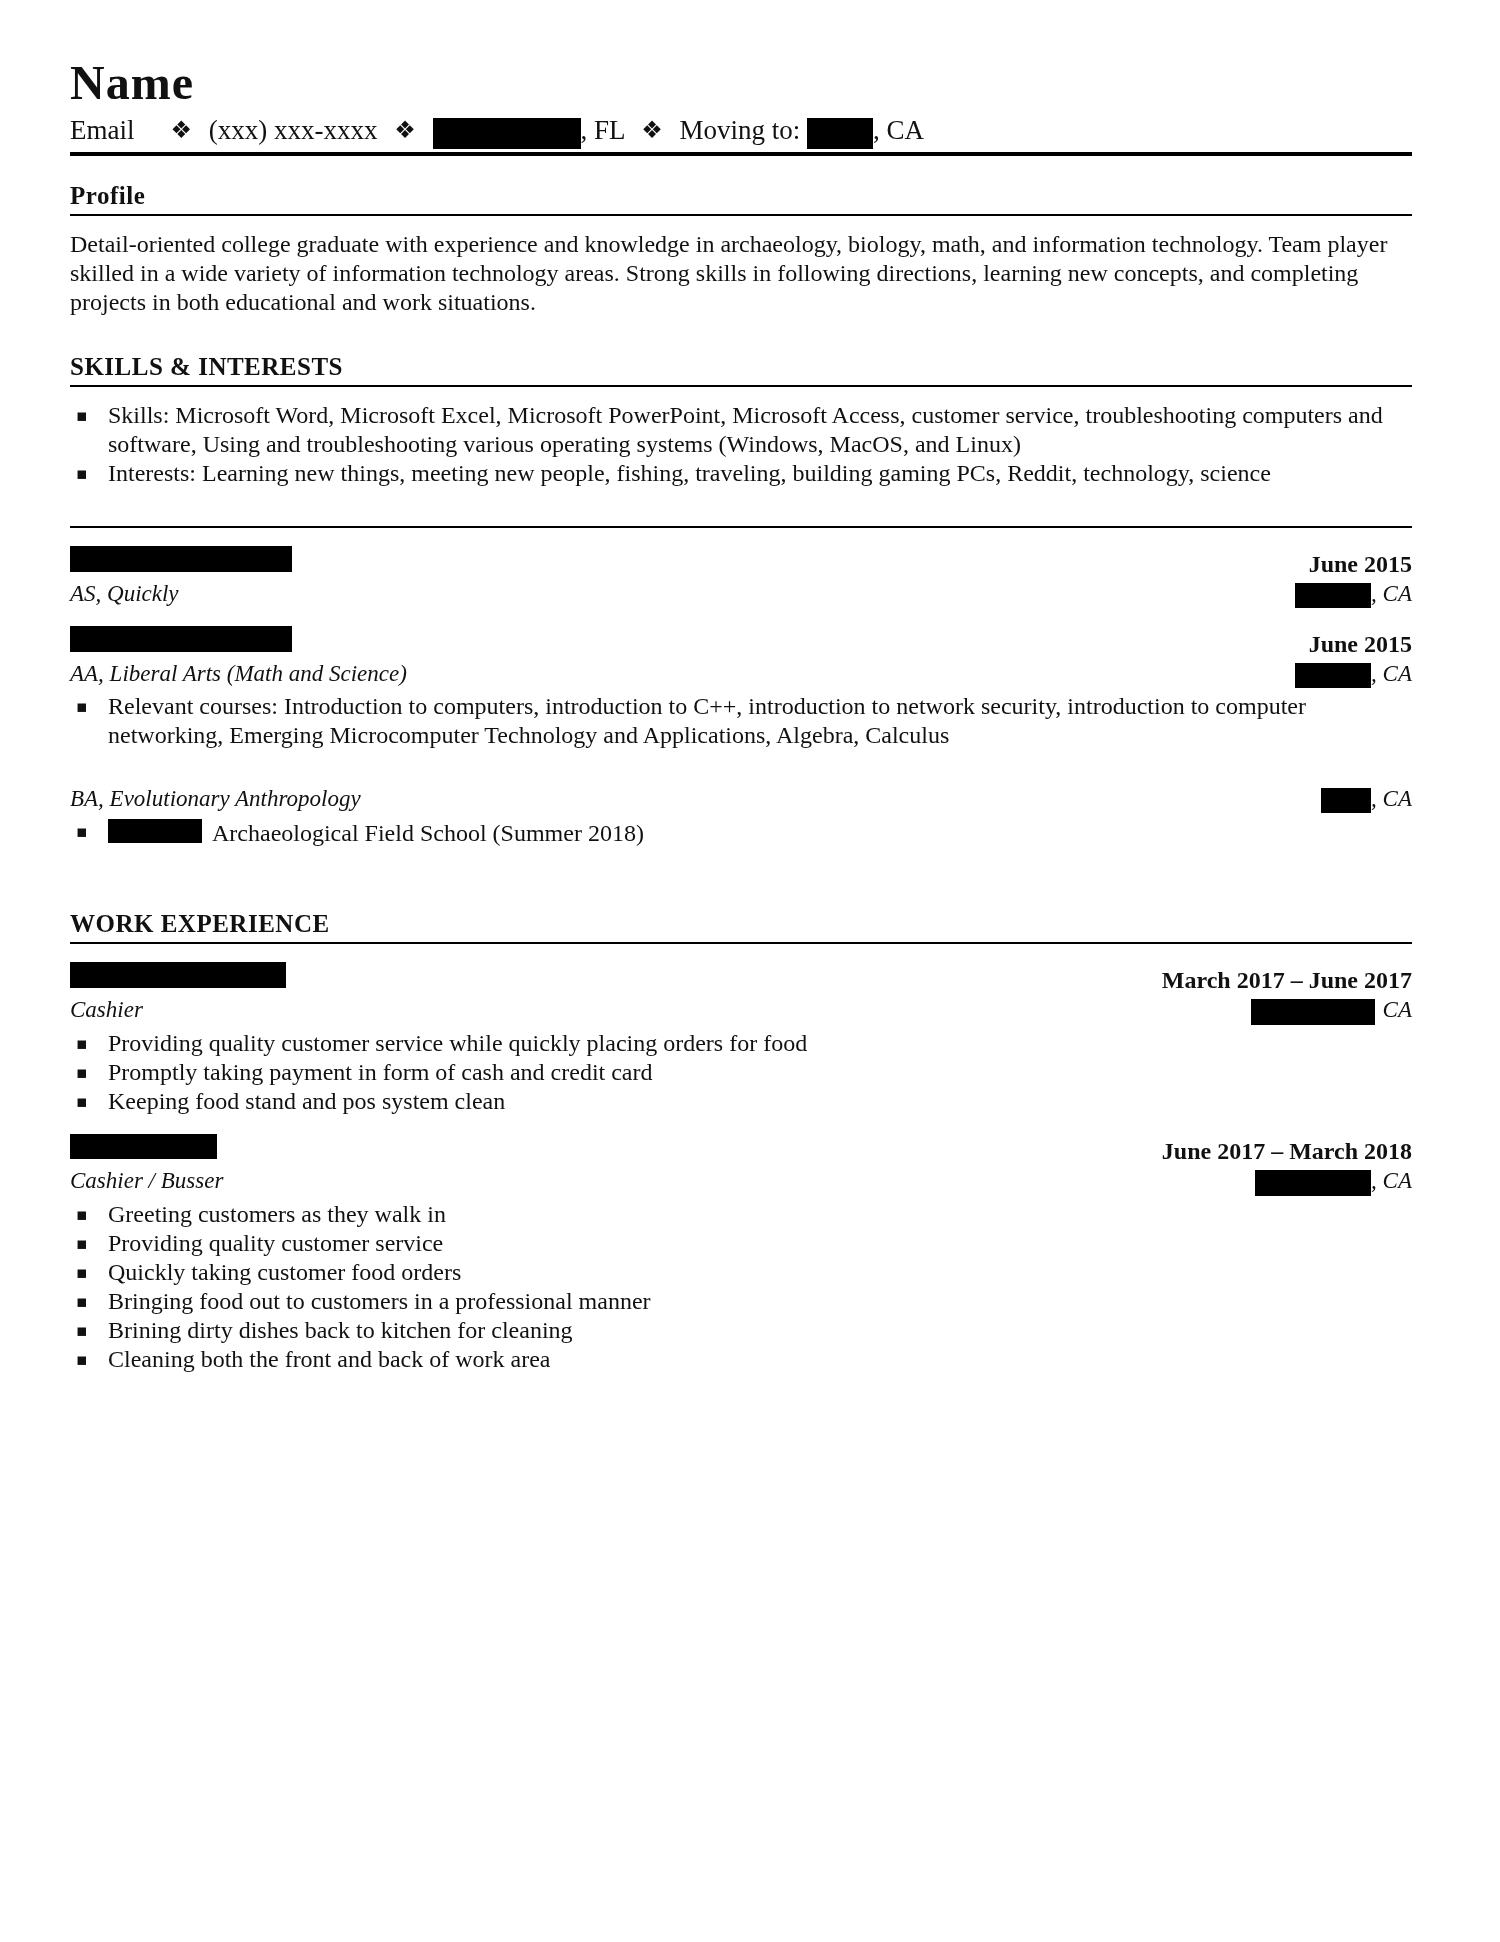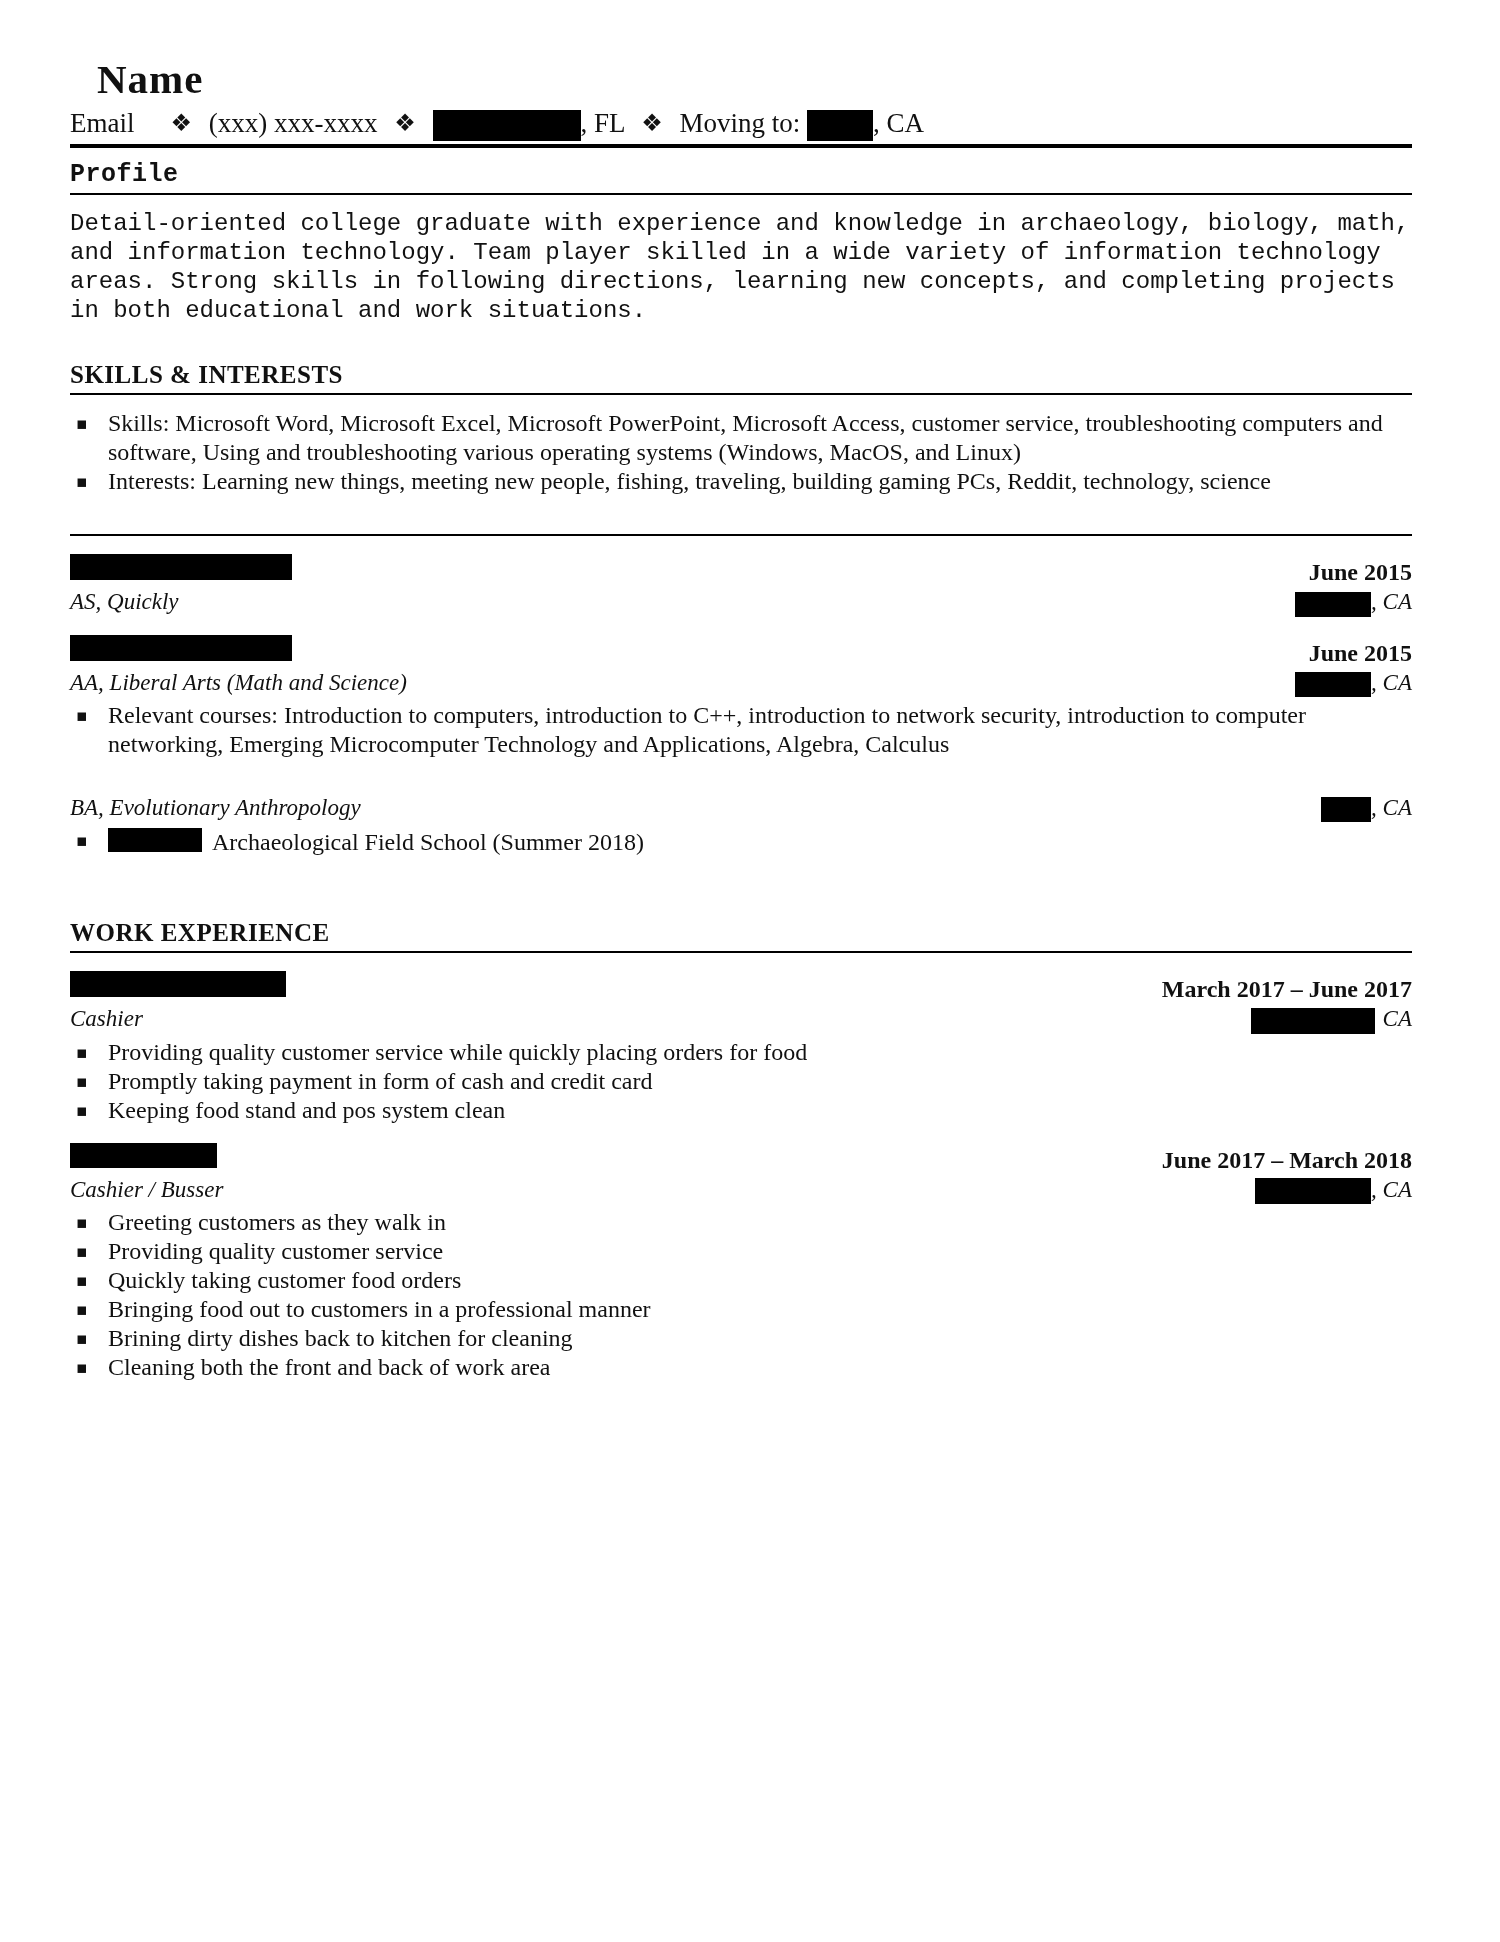--- a/index.html
+++ b/index.html
@@ -14,25 +14,24 @@
   }
   .page {
     position: absolute;
     left: 70px;
     top: 0;
     width: 1342px;
   }
   
   .name {
     margin-top: 58px;
-    font-size: 41px;
+    font-size: 48px;
     font-weight: bold;
     letter-spacing: 1px;
     line-height: 1.05;
-    margin-left: 27px;
   }
   .contact-line {
     margin-top: 6px;
     font-size: 27px;
     line-height: 32px;
     white-space: nowrap;
   }
   .contact-line .sep {
     font-family: "DejaVu Sans", sans-serif;
     font-size: 24px;
@@ -50,21 +49,21 @@
     border: none;
     border-top: 2px solid #000;
     margin-top: 4px;
   }
   
   .section-title {
     font-size: 25px;
     font-weight: bold;
     letter-spacing: 0.5px;
   }
-  .sec-profile { margin-top: 12px; font-family: Liberation Mono, monospace; }
+  .sec-profile { margin-top: 26px; }
   .sec-skills  { margin-top: 36px; }
   .sec-education { margin-top: 38px; }
   .sec-work { margin-top: 62px; }
   .body-text {
     font-size: 24px;
     line-height: 29px;
     margin-top: 14px;
   }
   
   ul.blist {

